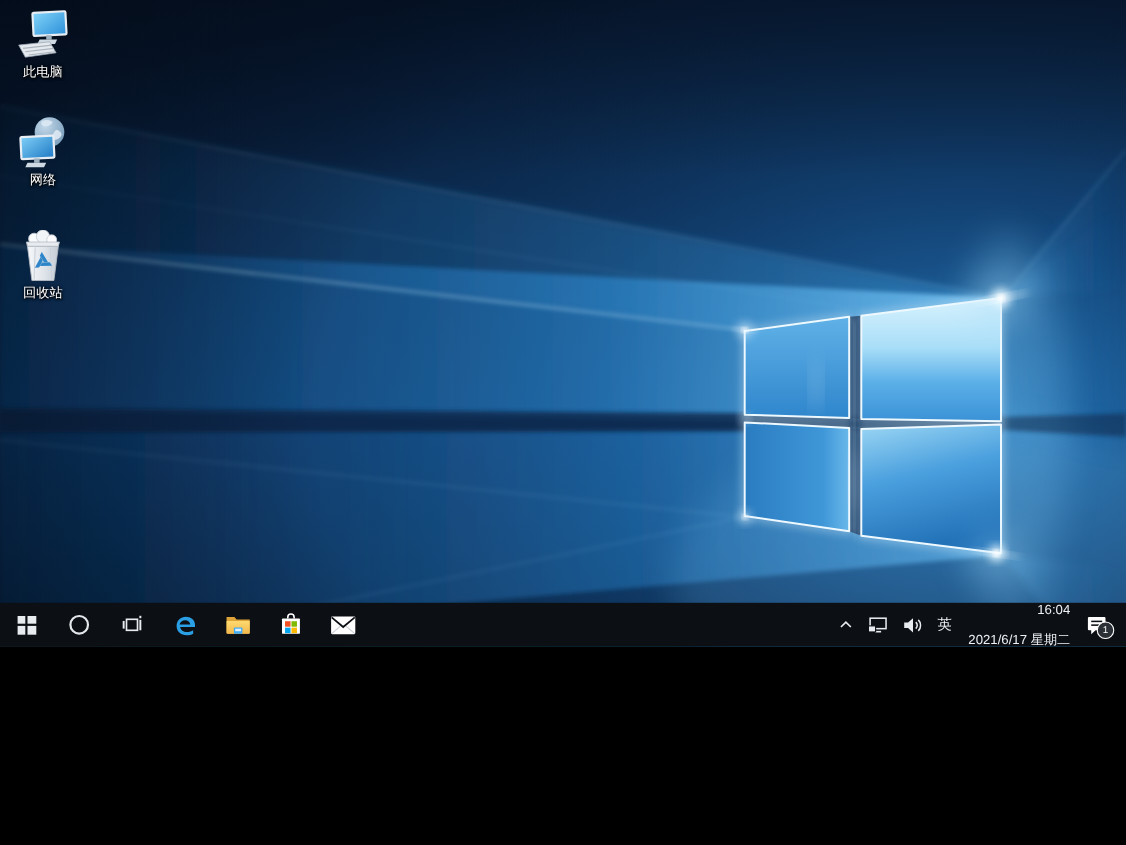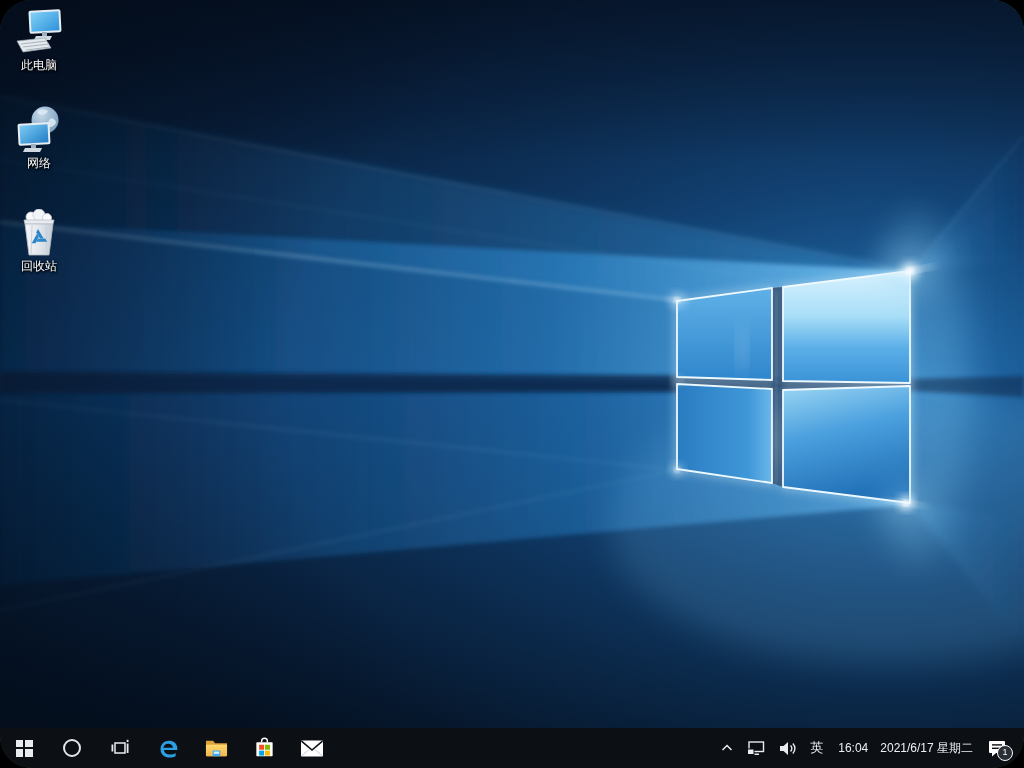--- a/index.html
+++ b/index.html
@@ -1,17 +1,17 @@
 <!DOCTYPE html>
 <html><head>
 <meta charset="utf-8">
 <style>
   html,body{margin:0;padding:0;background:#000;}
-  .screen{position:relative;width:1024px;height:768px;overflow:hidden;
-    font-family:"Liberation Sans","DejaVu Sans",sans-serif;background:#14532d;border-radius:32px;}
+  .screen{position:relative;width:1024px;height:588px;overflow:hidden;
+    font-family:"Liberation Sans","DejaVu Sans",sans-serif;background:#14532d;}
 
   
   .wallpaper{position:absolute;top:0;left:0;width:1024px;height:728px;}
   .wallpaper svg{display:block;}
 
   
   .dicon{position:absolute;left:2px;width:74px;display:flex;flex-direction:column;
     align-items:center;cursor:default;}
   .dicon .ic{width:48px;height:50px;display:flex;align-items:flex-end;justify-content:center;}
   .dicon .lbl{margin-top:2px;font-size:12px;line-height:15px;color:#fff;text-align:center;
@@ -23,21 +23,21 @@
     display:flex;align-items:stretch;z-index:9;}
   .tb-left{display:flex;}
   .tb-btn{width:48px;display:flex;align-items:center;justify-content:center;}
   .winflag{width:17px;height:17px;display:grid;grid-template-columns:1fr 1fr;
     grid-template-rows:1fr 1fr;gap:1.6px;}
   .winflag div{background:#e9ecef;}
   .cring{width:14px;height:14px;border:2px solid #e4e7ea;border-radius:50%;}
   .tray{margin-left:auto;display:flex;align-items:center;gap:4px;padding-right:8px;}
   .tray-ic{display:flex;align-items:center;justify-content:center;height:40px;padding:0 5px;}
   .lang{color:#eceff2;font-size:13px;padding:0 5px;}
-  .clock{display:flex;flex-direction:row;align-items:flex-start;color:#eef1f4;
+  .clock{display:flex;flex-direction:column;align-items:flex-end;color:#eef1f4;
     font-size:12px;line-height:15px;padding:0 6px;white-space:nowrap;gap:12px;}
   .action{position:relative;padding:0 8px 0 4px;height:40px;display:flex;align-items:center;}
   .badge{position:absolute;right:3px;bottom:7px;width:14px;height:14px;border-radius:50%;
     background:#2b2f36;border:1px solid #fff;color:#fff;font-size:9px;line-height:13px;
     text-align:center;box-sizing:content-box;}
 </style>
 </head>
 <body>
 
 <div class="screen">

